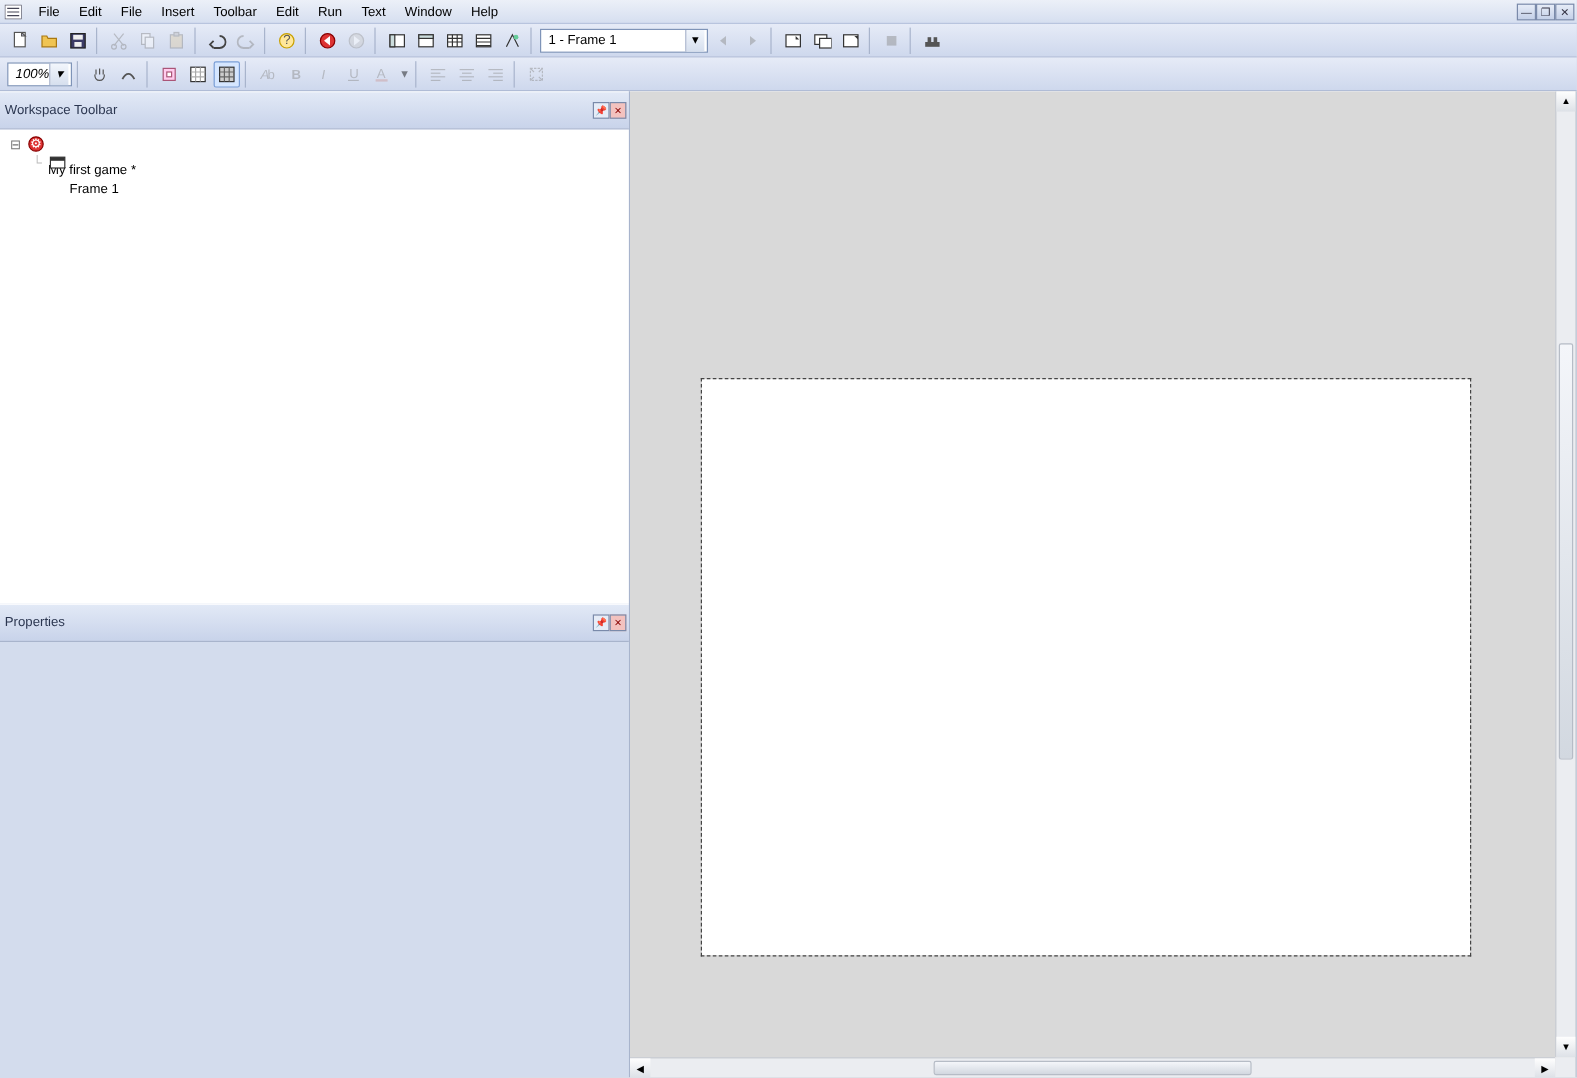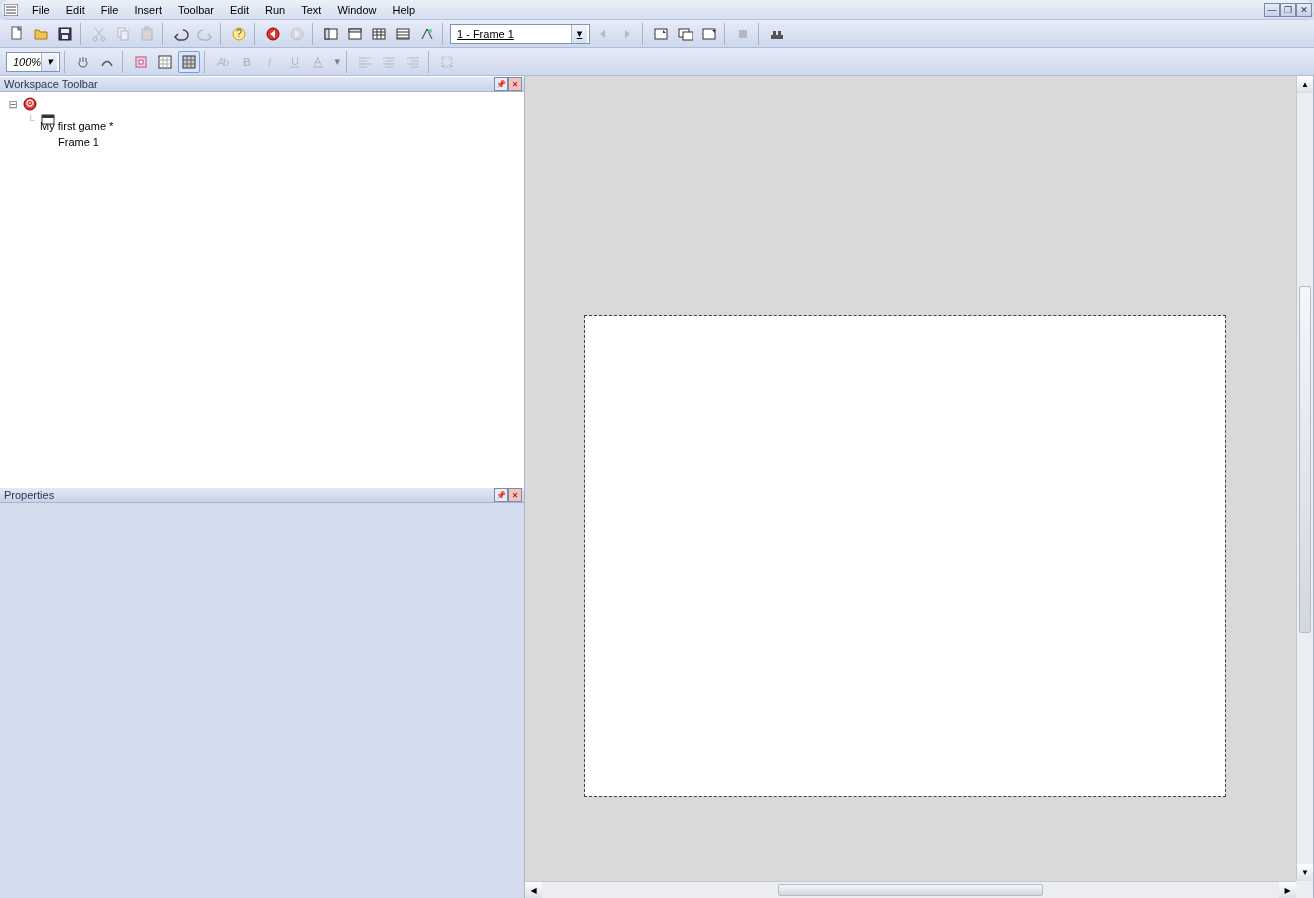--- a/index.html
+++ b/index.html
@@ -1,32 +1,32 @@
 <!DOCTYPE html>
 <html><head>
 <meta charset="utf-8">
 <style>
 * { margin: 0; padding: 0; box-sizing: border-box; font-family: "Segoe UI", Tahoma, Arial, sans-serif; font-size: 11px; }
 body { width: 1314px; height: 898px; background: #d6dff0; overflow: hidden; display: flex; flex-direction: column; }
-.menubar { height: 20px; background: linear-gradient(#ecf0f8,#d6dff0); display: flex; align-items: center; padding-left: 4px; border-bottom: 1px solid #b8c4de; border-radius: 10px; }
+.menubar { height: 20px; background: linear-gradient(#ecf0f8,#d6dff0); display: flex; align-items: center; padding-left: 4px; border-bottom: 1px solid #b8c4de; }
 .menubar .menu-icon { width: 14px; height: 12px; margin-right: 6px; display:inline-flex; align-items:center; justify-content:center;}
 .menubar .menu-item { padding: 2px 8px; color: #000; cursor: default; }
 .winctrls { margin-left: auto; margin-right:2px; display: flex; gap:0; }
 .winctrls .wc { width: 16px; height: 14px; border:1px solid #7a8aaa; background: linear-gradient(#e6ecf7,#c4d0e8); display:inline-flex; align-items:center; justify-content:center; font-size:9px; color:#334;}
 .toolbar-row { height: 28px; background: linear-gradient(#e6ebf7,#ced8ed); border-bottom: 1px solid #b0bcd6; display:flex; align-items:center; padding-left:6px; gap:2px;}
 .tbtn { width:22px; height:22px; display:inline-flex; align-items:center; justify-content:center; border:1px solid transparent; border-radius:2px;}
 .tbtn.disabled{ opacity:.45;}
 .tsep { width:4px; height:22px; border-left:1px solid #a8b4cc; margin:0 2px;}
 .tcombo { height:20px; border:1px solid #7f94b8; background:#fff; display:flex; align-items:center; padding:0 2px 0 6px; min-width:140px; position:relative;}
 .tcombo-dd{width:16px; height:18px; background:linear-gradient(#f2f6fc,#d6dfee); border-left:1px solid #a8b4cc; display:flex; align-items:center; justify-content:center;}
 .zoom-combo{ min-width:48px;font-style:italic; }
-.frame-combo{ min-width:140px;text-decoration:underline; }
+.frame-combo{ min-width:140px; }
 .content { flex:1; display:flex; overflow:hidden;}
 .leftcol { width:525px; display:flex; flex-direction:column; border-right:1px solid #a8b4cc;}
-.panel-title{ height:16px; background:linear-gradient(#e2e9f6,#c8d3ea); border-bottom:1px solid #a8b4cc; border-top:1px solid #fff; display:flex; align-items:center; padding-left:4px; color:#2b3650;}
+.panel-title{ height:32px; background:linear-gradient(#e2e9f6,#c8d3ea); border-bottom:1px solid #a8b4cc; border-top:1px solid #fff; display:flex; align-items:center; padding-left:4px; color:#2b3650;}
 .panel-title .panel-ctrls{ margin-left:auto; display:flex; gap:0; padding-right:2px;}
 .panel-title .pc{ width:14px; height:14px; border:1px solid #7a8aaa; display:inline-flex; align-items:center; justify-content:center; font-size:8px;}
 .workspace-body{ flex:1; background:#fff; padding:4px 2px; overflow:auto;}
 .tree-row{ display:flex; align-items:center; height:16px; padding-left:2px;}
 .tree-indent{ width:18px; display:inline-flex; align-items:center; justify-content:center; color:#777;}
 .tree-icon{ width:16px; height:14px; display:inline-flex; align-items:center; justify-content:center; margin-right:2px;}
 .tree-label{ color:#000;margin-top:44px; }
 .properties-body{ flex:1; background:#d3dced; }
 .rightcol{ flex:1; display:flex; flex-direction:column; background:#fff;}
 .editor-area{ flex:1; position:relative; background:#d9d9d9; border-right:1px solid #a8b4cc; overflow:hidden;}

